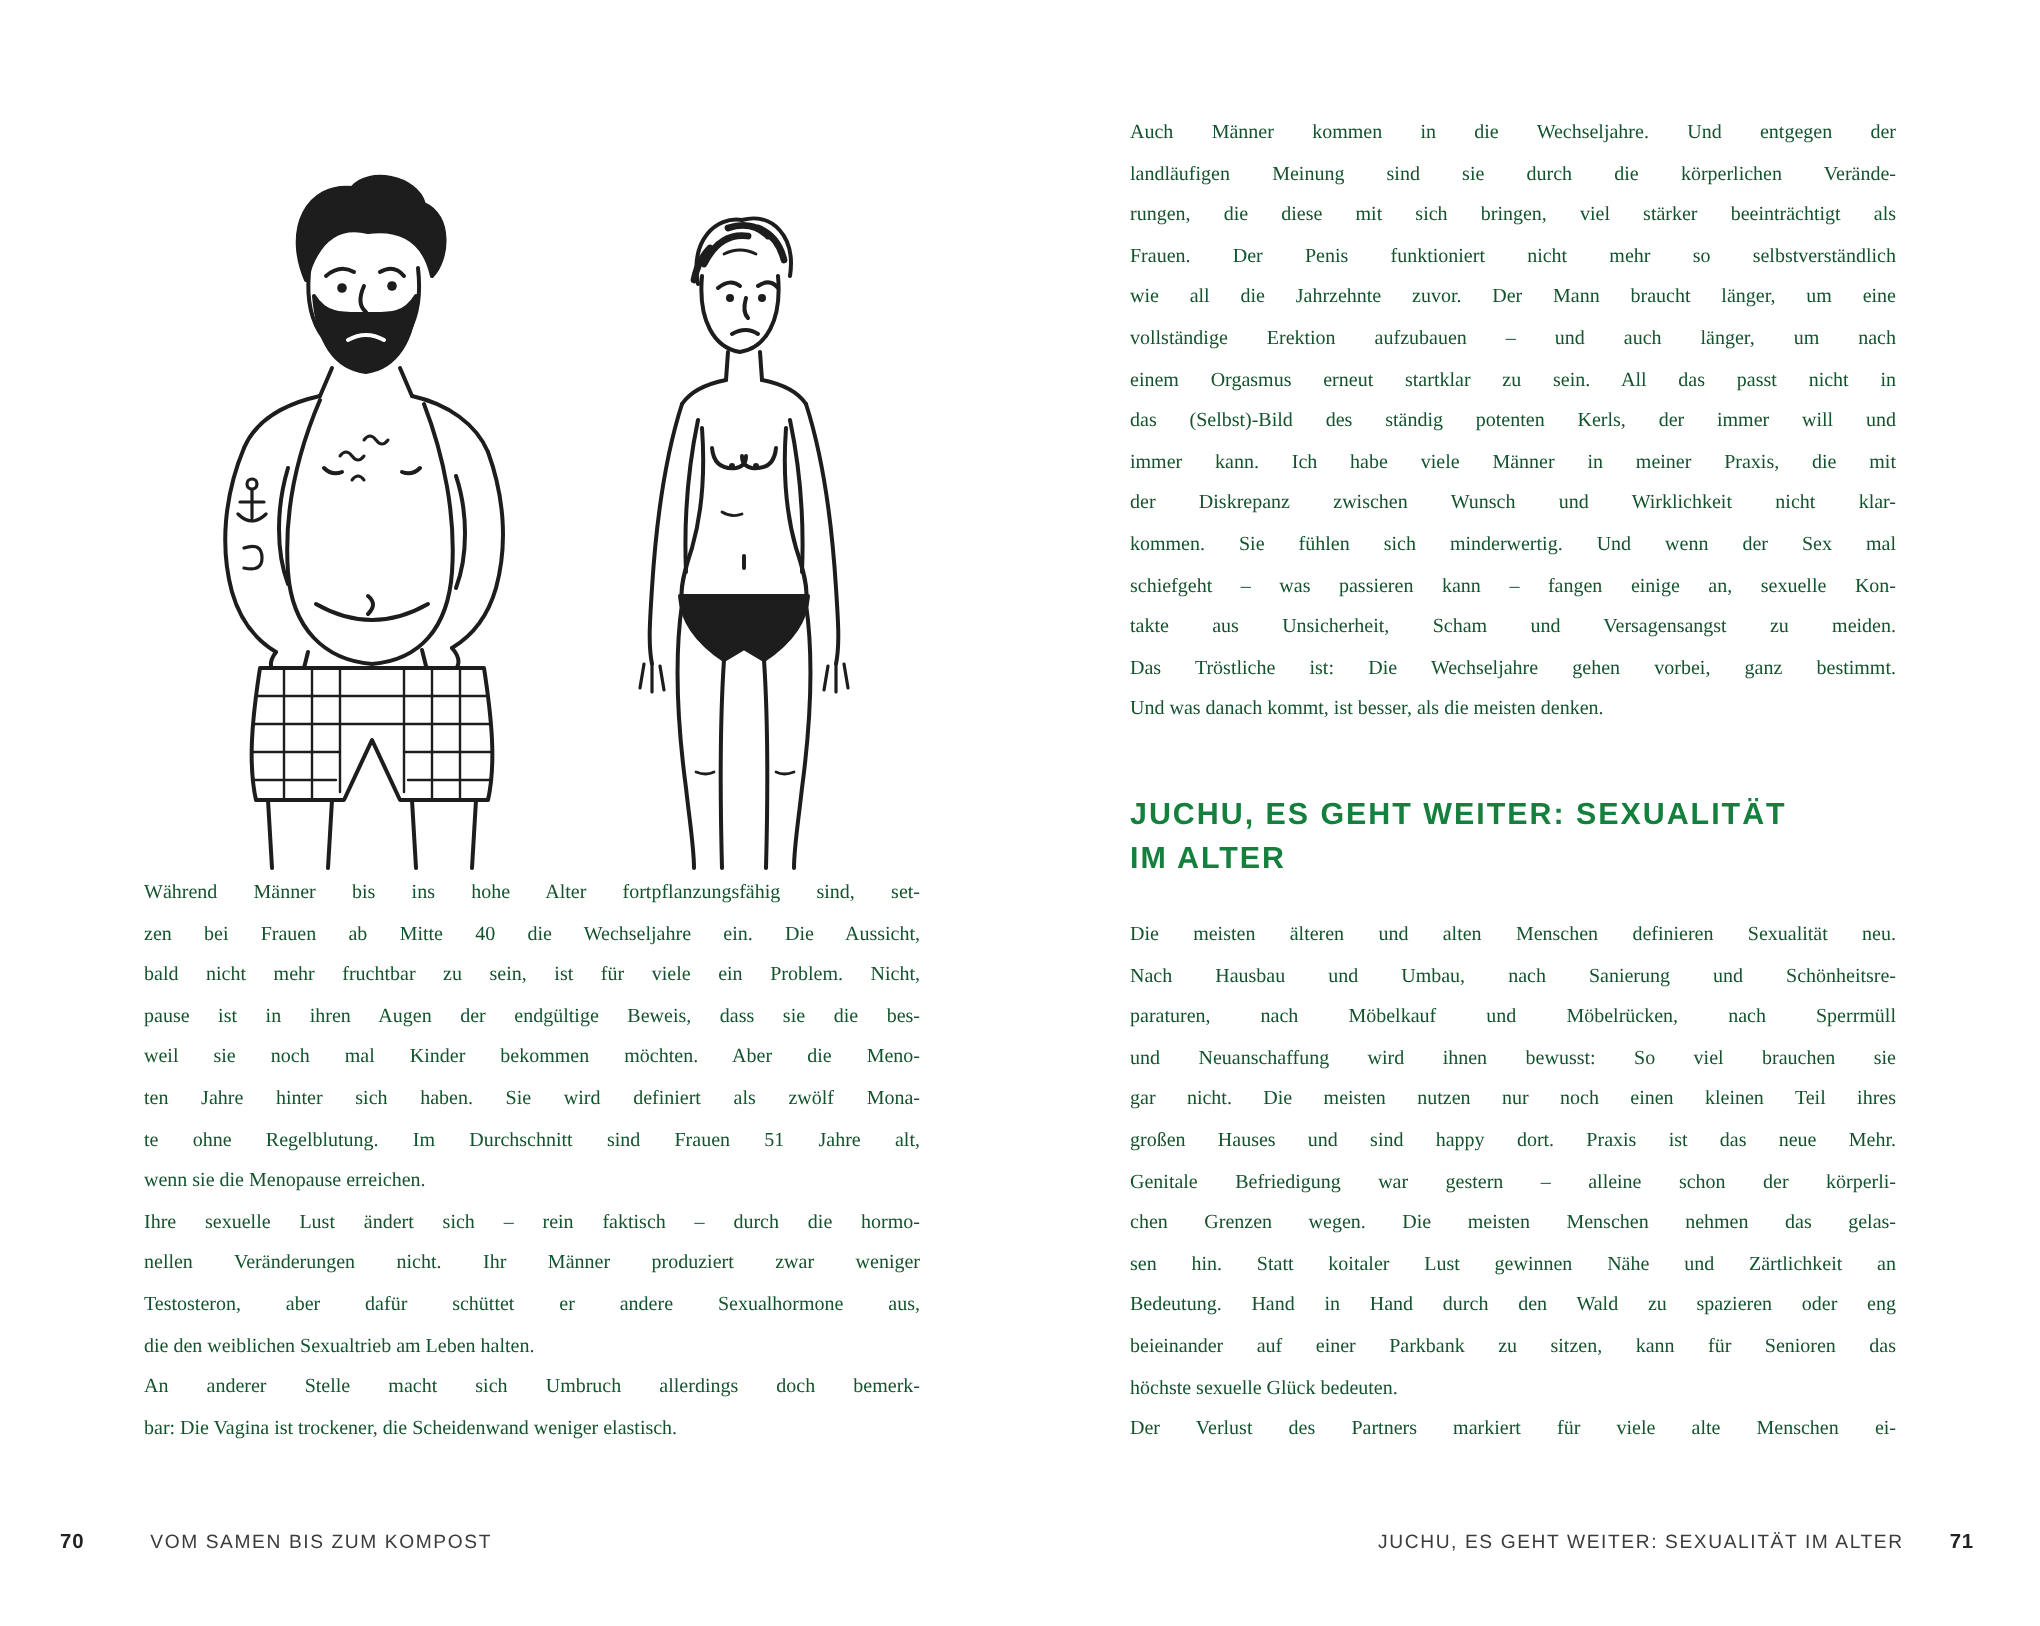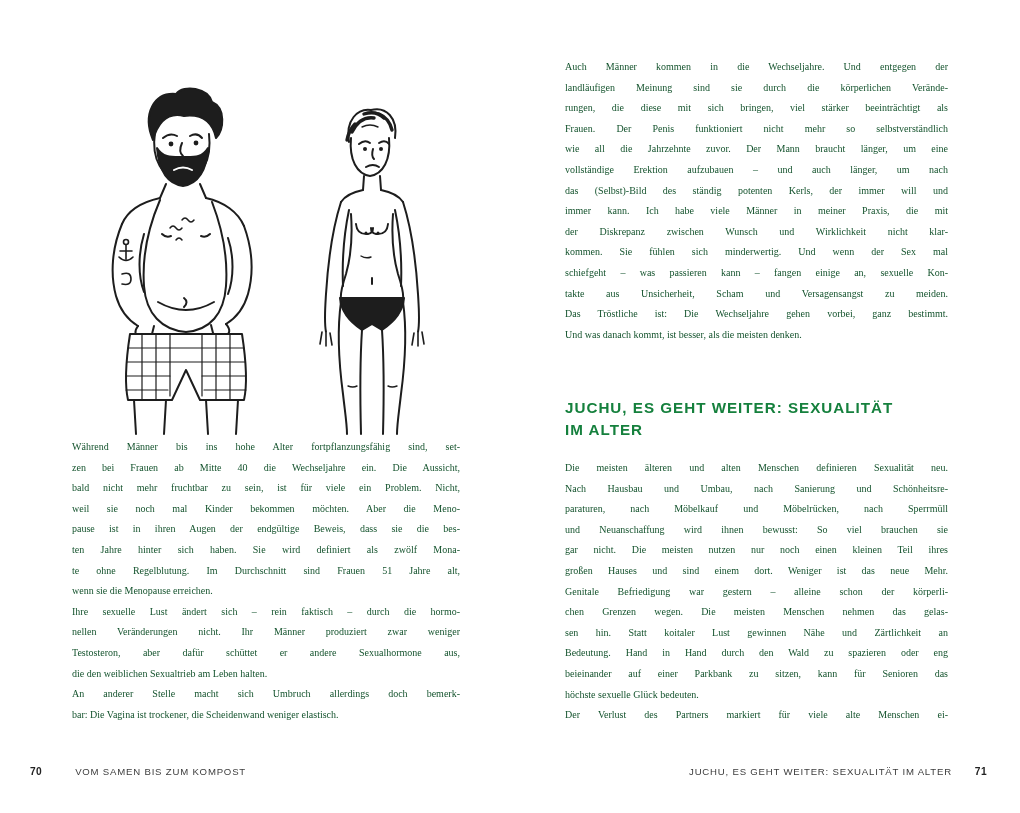--- a/index.html
+++ b/index.html
@@ -118,22 +118,22 @@
           </g>
         </g>
       </svg>
     </figure>
 
     <div class="body-text left-body">
       <div class="para">
           <div class="tline">Während Männer bis ins hohe Alter fortpflanzungsfähig sind, set-</div>
           <div class="tline">zen bei Frauen ab Mitte 40 die Wechseljahre ein. Die Aussicht,</div>
           <div class="tline">bald nicht mehr fruchtbar zu sein, ist für viele ein Problem. Nicht,</div>
+          <div class="tline">pause ist in ihren Augen der endgültige Beweis, dass sie die bes-</div>
           <div class="tline">weil sie noch mal Kinder bekommen möchten. Aber die Meno-</div>
-          <div class="tline">pause ist in ihren Augen der endgültige Beweis, dass sie die bes-</div>
           <div class="tline">ten Jahre hinter sich haben. Sie wird definiert als zwölf Mona-</div>
           <div class="tline">te ohne Regelblutung. Im Durchschnitt sind Frauen 51 Jahre alt,</div>
           <div class="tline last">wenn sie die Menopause erreichen.</div>
         </div>
       <div class="para">
           <div class="tline">Ihre sexuelle Lust ändert sich – rein faktisch – durch die hormo-</div>
           <div class="tline">nellen Veränderungen nicht. Ihr Männer produziert zwar weniger</div>
           <div class="tline">Testosteron, aber dafür schüttet er andere Sexualhormone aus,</div>
           <div class="tline last">die den weiblichen Sexualtrieb am Leben halten.</div>
         </div>
@@ -152,20 +152,21 @@
   <section>
 
     <div class="body-text rt-body">
       <div class="para">
           <div class="tline">Auch Männer kommen in die Wechseljahre. Und entgegen der</div>
           <div class="tline">landläufigen Meinung sind sie durch die körperlichen Verände-</div>
           <div class="tline">rungen, die diese mit sich bringen, viel stärker beeinträchtigt als</div>
           <div class="tline">Frauen. Der Penis funktioniert nicht mehr so selbstverständlich</div>
           <div class="tline">wie all die Jahrzehnte zuvor. Der Mann braucht länger, um eine</div>
           <div class="tline">vollständige Erektion aufzubauen – und auch länger, um nach</div>
+          <div class="tline">einem Orgasmus erneut startklar zu sein. All das passt nicht in</div>
           <div class="tline">das (Selbst)-Bild des ständig potenten Kerls, der immer will und</div>
           <div class="tline">immer kann. Ich habe viele Männer in meiner Praxis, die mit</div>
           <div class="tline">der Diskrepanz zwischen Wunsch und Wirklichkeit nicht klar-</div>
           <div class="tline">kommen. Sie fühlen sich minderwertig. Und wenn der Sex mal</div>
           <div class="tline">schiefgeht – was passieren kann – fangen einige an, sexuelle Kon-</div>
           <div class="tline">takte aus Unsicherheit, Scham und Versagensangst zu meiden.</div>
           <div class="tline">Das Tröstliche ist: Die Wechseljahre gehen vorbei, ganz bestimmt.</div>
           <div class="tline last">Und was danach kommt, ist besser, als die meisten denken.</div>
         </div>
     </div>
@@ -175,21 +176,21 @@
       <span>IM ALTER</span>
     </h2>
 
     <div class="body-text rb-body">
       <div class="para">
           <div class="tline">Die meisten älteren und alten Menschen definieren Sexualität neu.</div>
           <div class="tline">Nach Hausbau und Umbau, nach Sanierung und Schönheitsre-</div>
           <div class="tline">paraturen, nach Möbelkauf und Möbelrücken, nach Sperrmüll</div>
           <div class="tline">und Neuanschaffung wird ihnen bewusst: So viel brauchen sie</div>
           <div class="tline">gar nicht. Die meisten nutzen nur noch einen kleinen Teil ihres</div>
-          <div class="tline">großen Hauses und sind einem dort. Weniger ist das neue Mehr.</div>
+          <div class="tline">großen Hauses und sind happy dort. Praxis ist das neue Mehr.</div>
           <div class="tline">Genitale Befriedigung war gestern – alleine schon der körperli-</div>
           <div class="tline">chen Grenzen wegen. Die meisten Menschen nehmen das gelas-</div>
           <div class="tline">sen hin. Statt koitaler Lust gewinnen Nähe und Zärtlichkeit an</div>
           <div class="tline">Bedeutung. Hand in Hand durch den Wald zu spazieren oder eng</div>
           <div class="tline">beieinander auf einer Parkbank zu sitzen, kann für Senioren das</div>
           <div class="tline last">höchste sexuelle Glück bedeuten.</div>
         </div>
       <div class="para">
           <div class="tline">Der Verlust des Partners markiert für viele alte Menschen ei-</div>
         </div>

